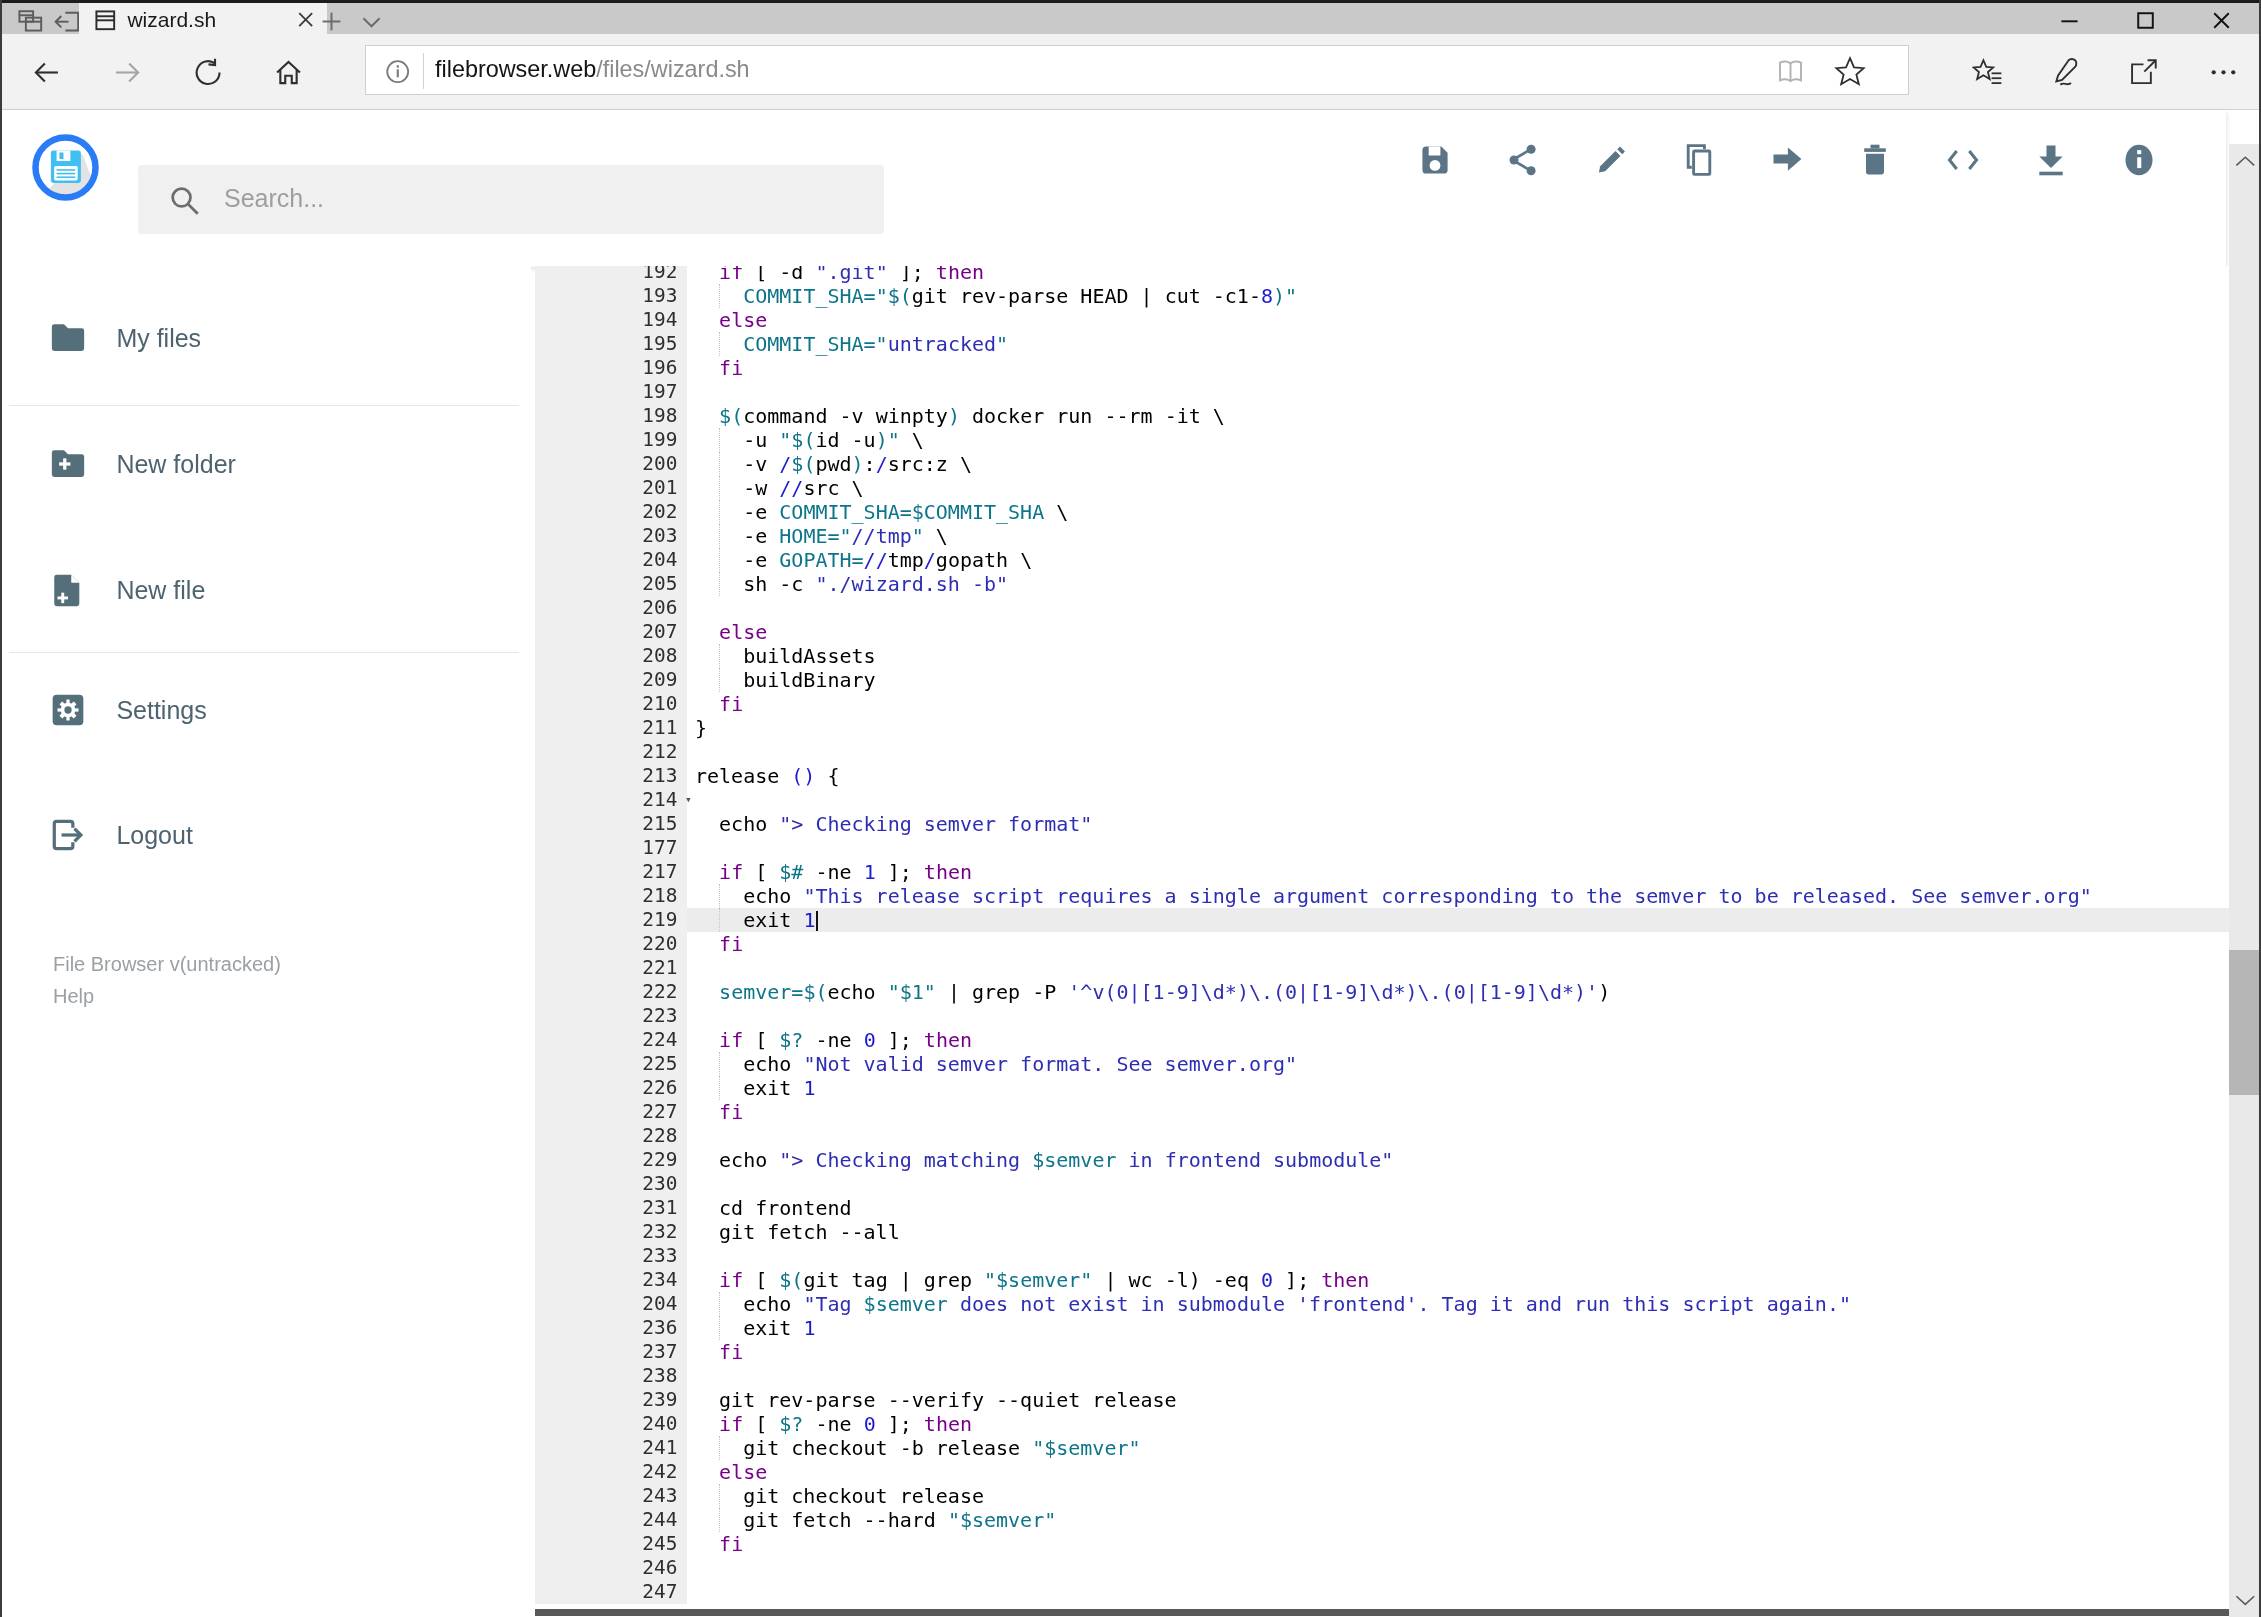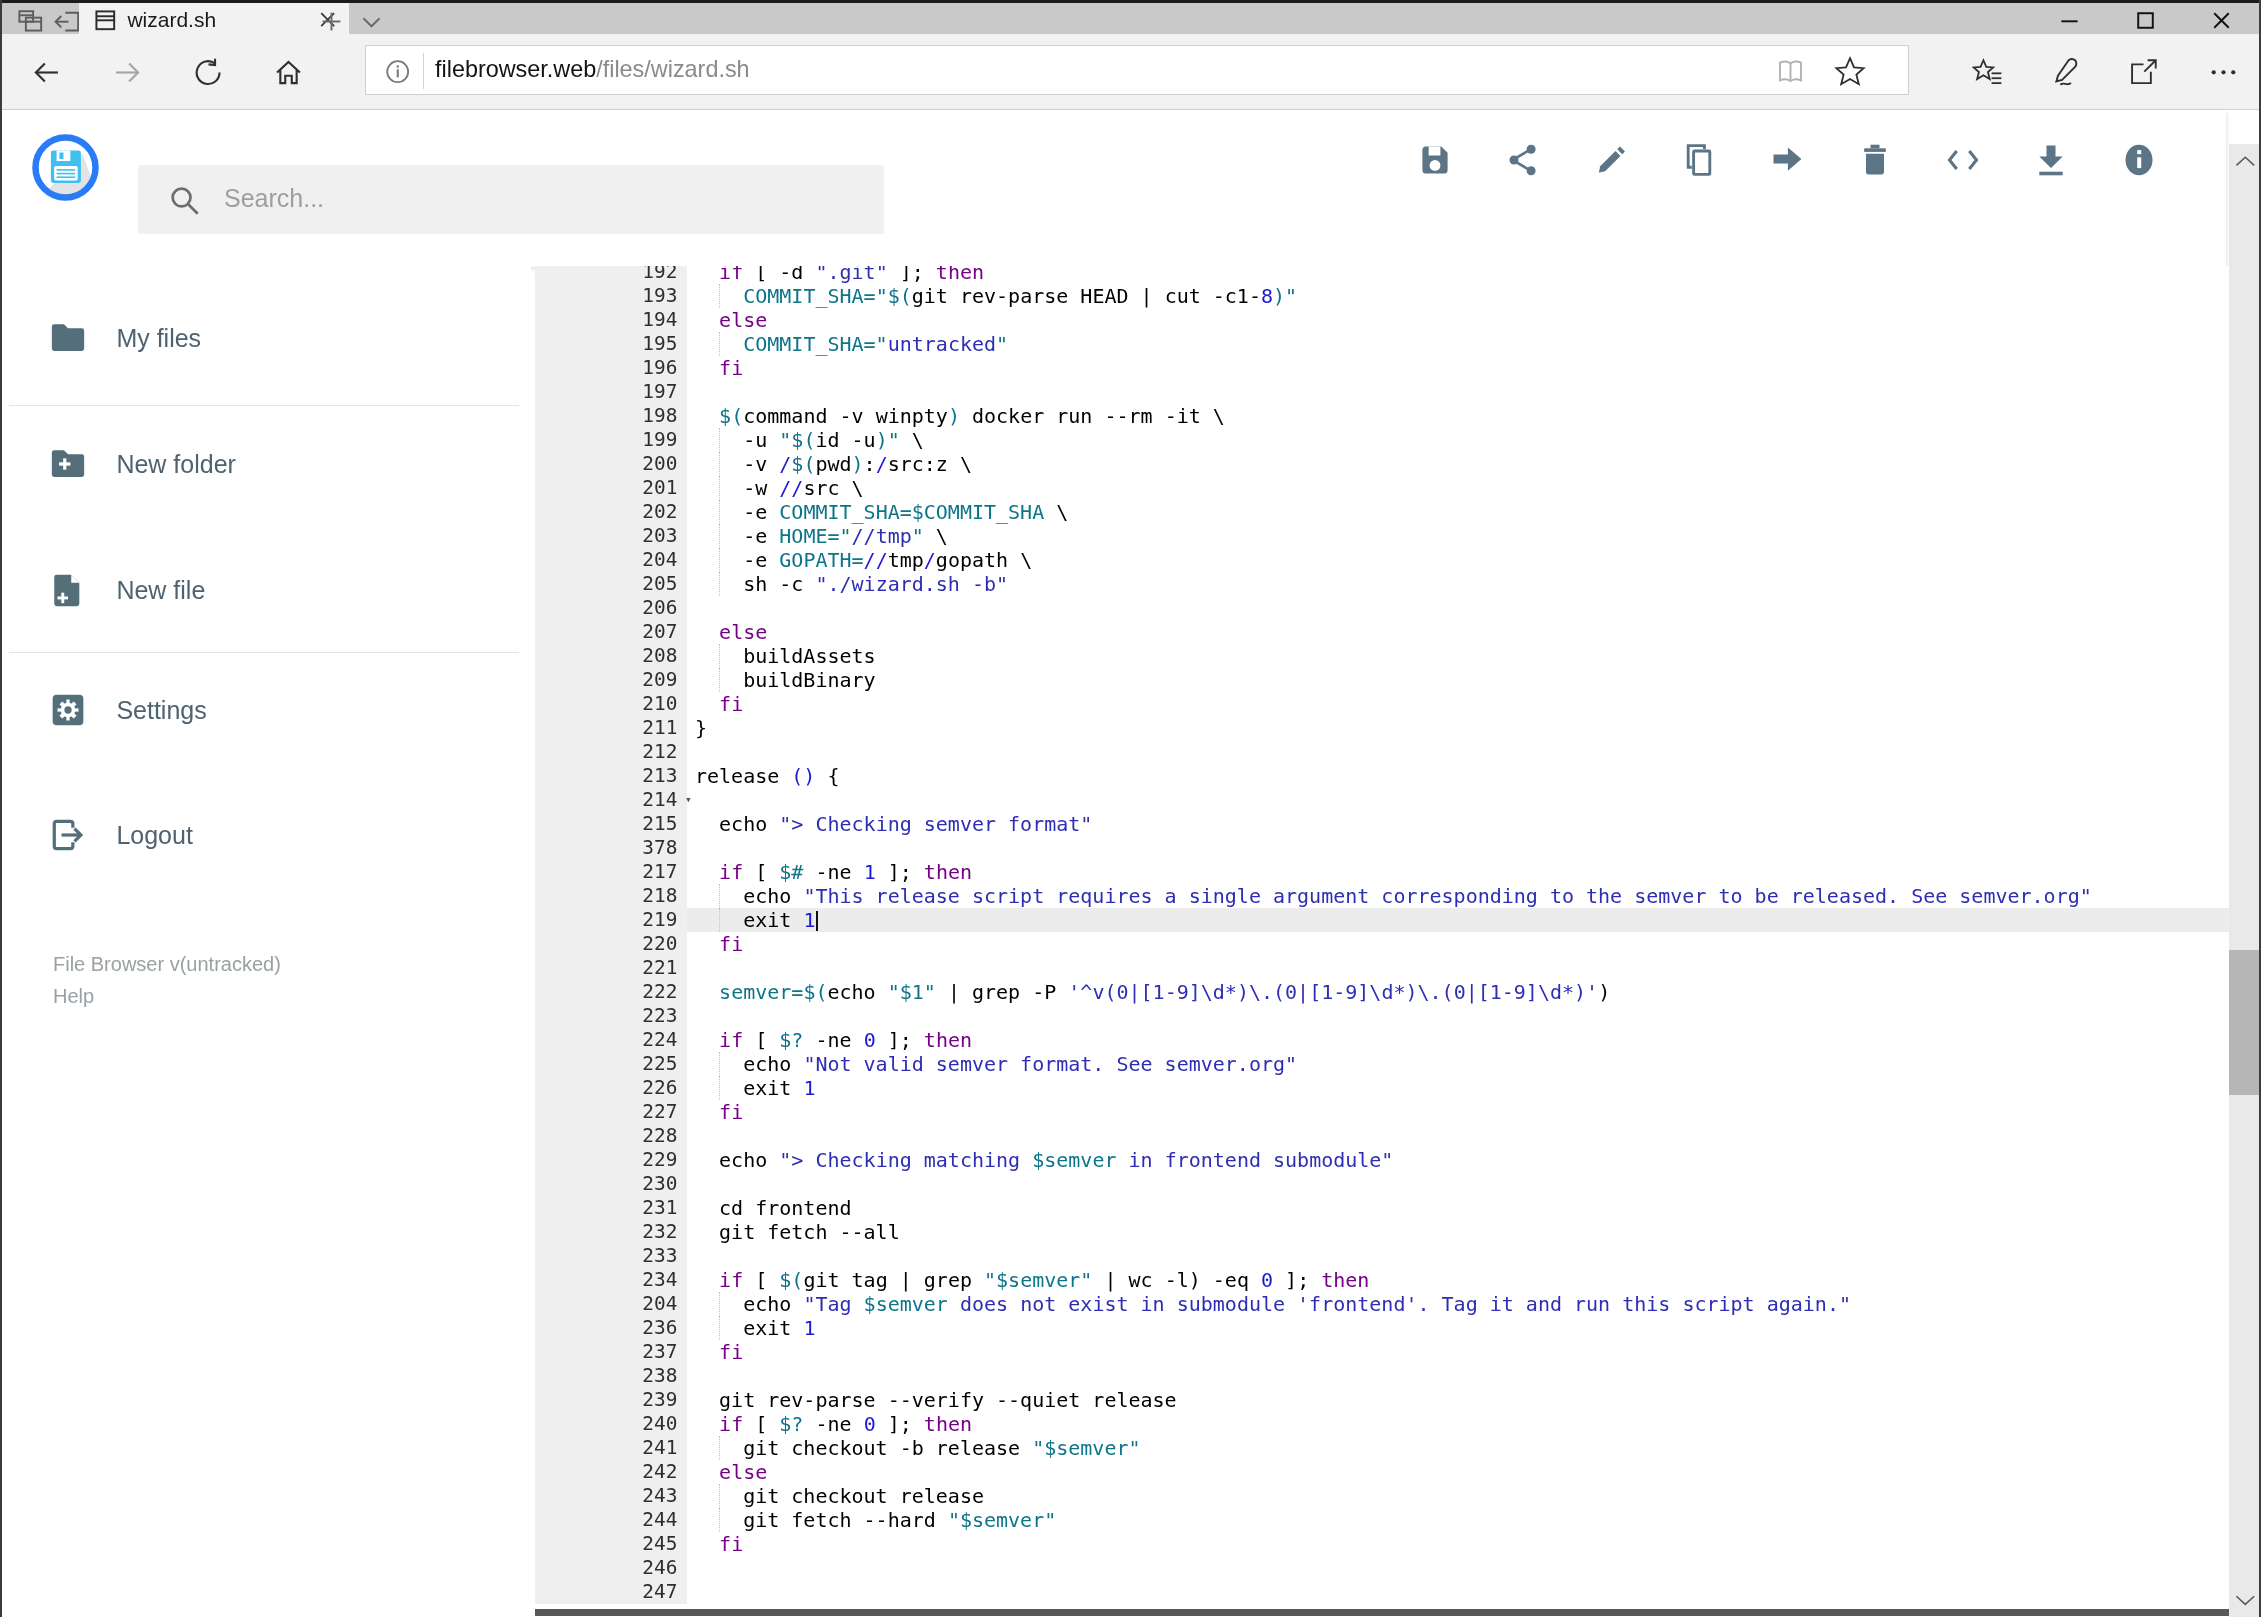--- a/index.html
+++ b/index.html
@@ -1,21 +1,21 @@
 <!DOCTYPE html>
 <html style="font-size:13px"><head>
 <meta charset="utf-8">
 <style>
   html,body{margin:0;padding:0;background:#fff;}
   #window{position:relative;width:2261px;height:1617px;background:#fff;overflow:hidden;
           font-family:"Liberation Sans",sans-serif;border-left:2.4px solid #3c3c3c;border-right:2.4px solid #3c3c3c;box-sizing:border-box;}
   
   #tabbar{position:absolute;left:0;top:0;width:100%;height:37px;background:#c9c9c9;border-top:3.2px solid #1c1c1c;box-sizing:border-box;}
   .tbicon{position:absolute;top:4.8px;width:27.4px;height:27.4px;}
-  #tab-active{position:absolute;left:77px;top:0;width:270px;height:34px;background:#f2f2f2;display:flex;align-items:center;}
+  #tab-active{position:absolute;left:77px;top:0;width:248px;height:34px;background:#f2f2f2;display:flex;align-items:center;}
   #tab-title{font-size:21px;color:#1a1a1a;margin-left:11.3px;white-space:nowrap;}
   #tab-close{position:absolute;right:11.3px;top:7.3px;width:19.4px;height:19.4px;}
   #win-controls{position:absolute;right:0;top:0;height:34px;display:flex;}
   .winbtn{width:76px;height:34px;display:flex;align-items:center;justify-content:center;}
   
   #navbar{position:absolute;left:0;top:34px;width:100%;height:76px;background:#f2f2f2;border-bottom:0.8px solid #d4d4d4;box-sizing:border-box;}
   .navicon{position:absolute;top:22.6px;width:31px;height:31px;}
   #addressbar{position:absolute;left:363px;top:11.3px;width:1544px;height:50px;background:#fff;border:0.8px solid #cfcfcf;box-sizing:border-box;}
   #url-text{position:absolute;left:69px;top:9.7px;font-size:23.4px;white-space:nowrap;}
   #url-host{color:#141414;} #url-path{color:#8a8a8a;}
@@ -423,21 +423,21 @@
         <div class="gut-row">206</div>
         <div class="gut-row">207</div>
         <div class="gut-row">208</div>
         <div class="gut-row">209</div>
         <div class="gut-row">210</div>
         <div class="gut-row">211</div>
         <div class="gut-row">212</div>
         <div class="gut-row">213</div>
         <div class="gut-row">214<span class="fold">▾</span></div>
         <div class="gut-row">215</div>
-        <div class="gut-row">378</div>
+        <div class="gut-row">177</div>
         <div class="gut-row">217</div>
         <div class="gut-row">218</div>
         <div class="gut-row">219</div>
         <div class="gut-row">220</div>
         <div class="gut-row">221</div>
         <div class="gut-row">222</div>
         <div class="gut-row">223</div>
         <div class="gut-row">224</div>
         <div class="gut-row">225</div>
         <div class="gut-row">226</div>

